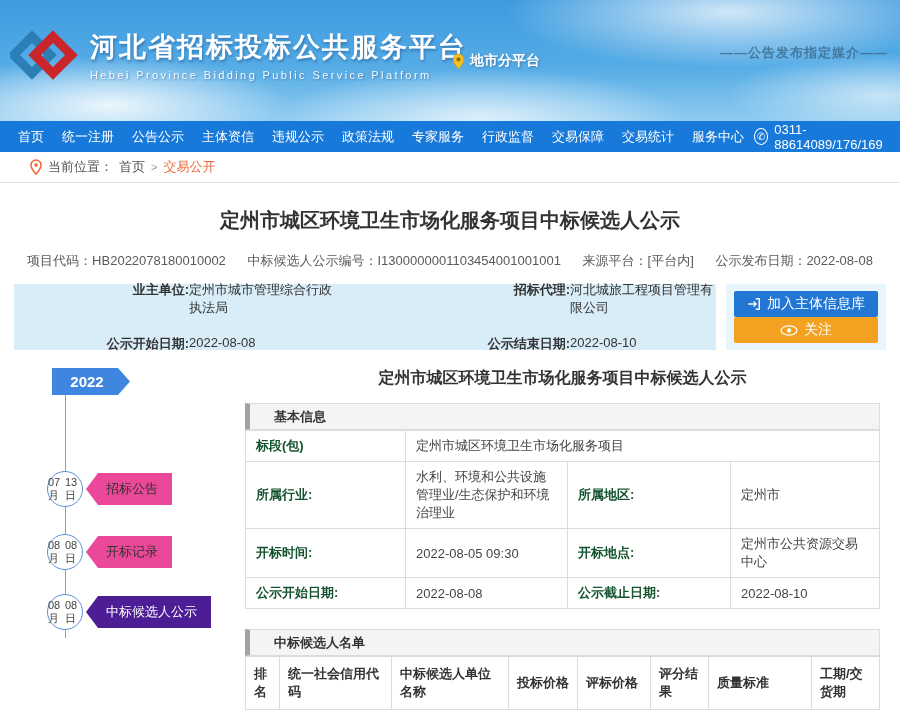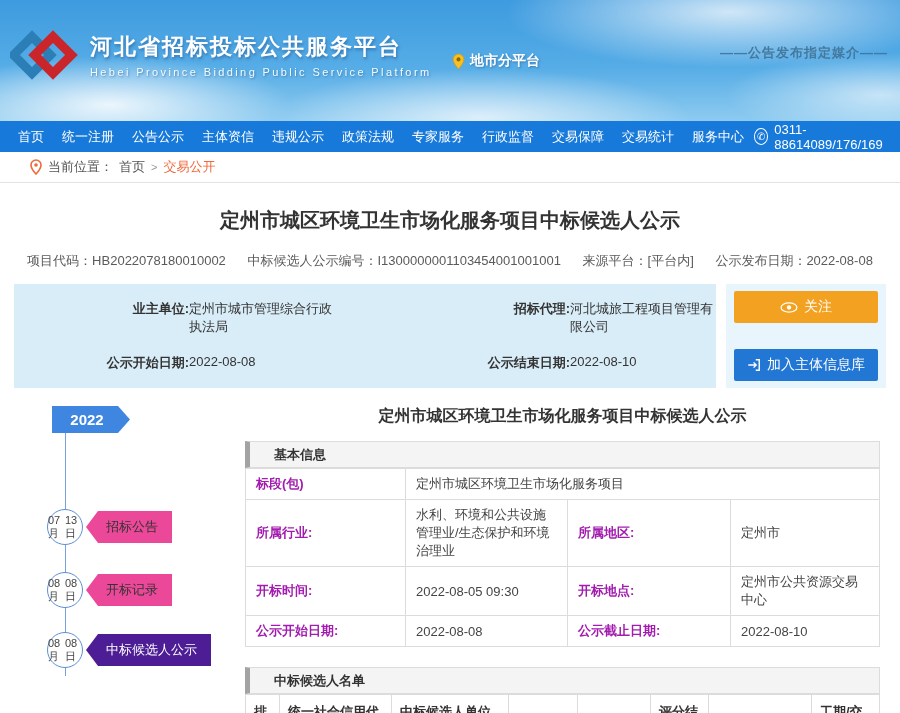--- a/index.html
+++ b/index.html
@@ -9,21 +9,21 @@
   
   .sky-header { position:relative; height:121px; overflow:hidden;
     background:
       radial-gradient(ellipse 260px 70px at 110px 105px, rgba(255,255,255,.85), rgba(255,255,255,0) 70%),
       radial-gradient(ellipse 320px 80px at 730px 12px, rgba(255,255,255,.75), rgba(255,255,255,0) 70%),
       radial-gradient(ellipse 300px 70px at 480px 118px, rgba(255,255,255,.7), rgba(255,255,255,0) 70%),
       radial-gradient(ellipse 220px 60px at 880px 95px, rgba(255,255,255,.6), rgba(255,255,255,0) 70%),
       linear-gradient(180deg,#3e9bdf 0%,#55ace6 55%,#8ecbf0 100%); }
   .brand { position:absolute; left:10px; top:22px; display:flex; align-items:center; }
   .brand-text { margin-left:8px; }
-  .site-title { color:#fff; font-size:22px; font-weight:bold; letter-spacing:2px;
+  .site-title { color:#fff; font-size:27px; font-weight:bold; letter-spacing:2px;
     text-shadow:1px 2px 3px rgba(30,80,140,.55); }
   .site-sub { color:#f2faff; font-size:11px; letter-spacing:2.4px; margin-top:4px;
     text-shadow:1px 1px 2px rgba(30,80,140,.5); }
   .city-platform { position:absolute; left:452px; top:52px; display:flex; align-items:center;
     gap:5px; color:#fff; font-size:14px; font-weight:bold; cursor:pointer;
     text-shadow:1px 1px 2px rgba(30,80,140,.5); }
   .media-note { position:absolute; right:12px; top:44px; color:#44799f; font-size:13px;
     font-weight:bold; letter-spacing:1px; }
 
   
@@ -41,21 +41,21 @@
   .crumb-current { color:#f0683c; }
   .crumb-sep { color:#999; font-size:11px; }
   .crumb-home { cursor:pointer; }
 
   
   .page-title { margin-top:24px; text-align:center; font-size:20px; font-weight:bold; color:#333; }
   .meta-line { margin-top:18px; text-align:center; font-size:13px; color:#5a5a5a; }
   .meta-item { margin:0 9px; white-space:nowrap; }
 
   
-  .info-row { margin:14px 14px 0 14px; display:flex; gap:10px; height:104px; }
+  .info-row { margin:14px 14px 0 14px; display:flex; gap:10px; height:66px; }
   .info-box { flex:1; background:#d9edf8; display:grid;
     grid-template-columns:175px 1fr 235px 1fr; align-content:center; row-gap:18px;
     font-size:13px; color:#333; }
   .info-label { text-align:right; font-weight:bold; }
   .info-value { text-align:left; }
   .action-panel { width:160px; background:#e9f5fc; padding:7px 8px; display:flex;
     flex-direction:column; justify-content:space-between; }
   .btn { height:32px; border:none; border-radius:2px; color:#fff; font-size:14px;
     display:flex; align-items:center; justify-content:center; gap:6px; cursor:pointer;
     font-family:inherit; }
@@ -81,21 +81,21 @@
   .tl-tag.active { background:#4c1d95; color:#fff; }
 
   .article { flex:1; }
   .article-title { text-align:center; font-size:16px; font-weight:bold; color:#333; }
   .section-bar { margin-top:14px; height:27px; background:#f4f4f4; border:1px solid #dcdcdc;
     border-left:5px solid #a3a3a3; display:flex; align-items:center; padding-left:24px;
     font-size:13px; font-weight:bold; color:#333;text-align:right; }
   table { width:100%; border-collapse:collapse; table-layout:fixed; font-size:13px; color:#444; }
   td, th { border:1px solid #dcdcdc; padding:6px 10px; text-align:left; vertical-align:middle; }
   .basic-table td { height:28px; }
-  .basic-table .lbl { font-weight:bold; color:#a21caf; }
+  .basic-table .lbl { font-weight:bold; color:#14532d; }
   .cand-table th { font-weight:bold; color:#333; background:#fff; padding:8px 8px; }
   .gap6 { height:6px; }
 </style>
 </head>
 <body>
 
 <div class="sky-header">
   <div class="brand">
     <svg width="72" height="66" viewBox="0 0 72 66">
       <g transform="translate(22,33) rotate(45)">
@@ -163,33 +163,33 @@
     <span class="info-label">业主单位:</span>
     <span class="info-value">定州市城市管理综合行政执法局</span>
     <span class="info-label">招标代理:</span>
     <span class="info-value">河北城旅工程项目管理有限公司</span>
     <span class="info-label">公示开始日期:</span>
     <span class="info-value">2022-08-08</span>
     <span class="info-label">公示结束日期:</span>
     <span class="info-value">2022-08-10</span>
   </div>
   <div class="action-panel">
+    <button class="btn btn-join">
+      <svg width="14" height="14" viewBox="0 0 16 16">
+        <path d="M10 2h4v12h-4" fill="none" stroke="#fff" stroke-width="1.6"></path>
+        <path d="M1.5 8h9M7.5 5l3 3-3 3" fill="none" stroke="#fff" stroke-width="1.6"></path>
+      </svg>
+      <span>加入主体信息库</span>
+    </button>
     <button class="btn btn-follow">
       <svg width="18" height="11" viewBox="0 0 20 12">
         <ellipse cx="10" cy="6" rx="8.8" ry="5.2" fill="none" stroke="#fff" stroke-width="1.4"></ellipse>
         <circle cx="10" cy="6" r="2.4" fill="#fff"></circle>
       </svg>
       <span>关注</span>
-    </button>
-    <button class="btn btn-join">
-      <svg width="14" height="14" viewBox="0 0 16 16">
-        <path d="M10 2h4v12h-4" fill="none" stroke="#fff" stroke-width="1.6"></path>
-        <path d="M1.5 8h9M7.5 5l3 3-3 3" fill="none" stroke="#fff" stroke-width="1.6"></path>
-      </svg>
-      <span>加入主体信息库</span>
     </button>
   </div>
 </div>
 
 <div class="main-content">
 
   <div class="timeline">
     <div class="tl-line"></div>
     <div class="tl-year">2022</div>
 

